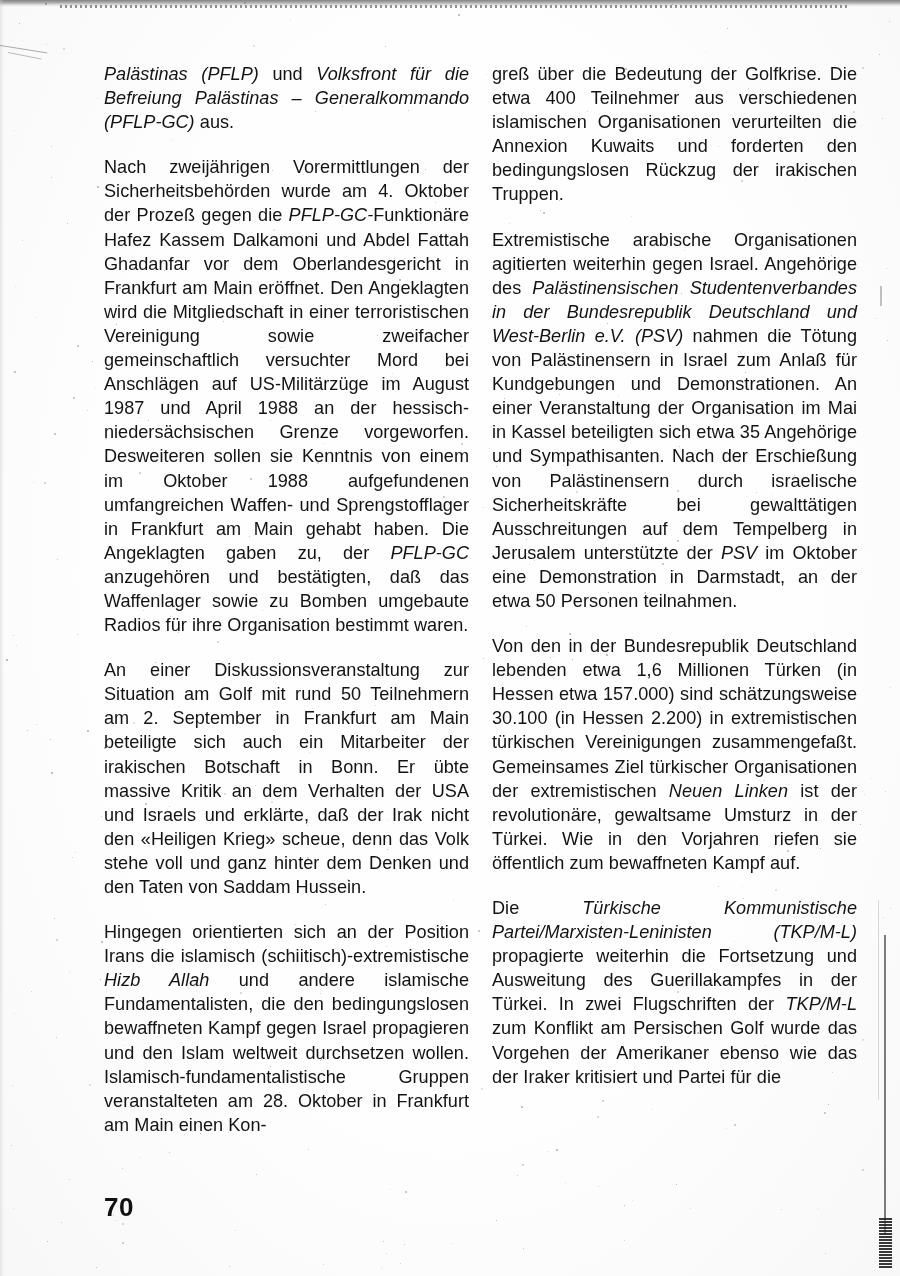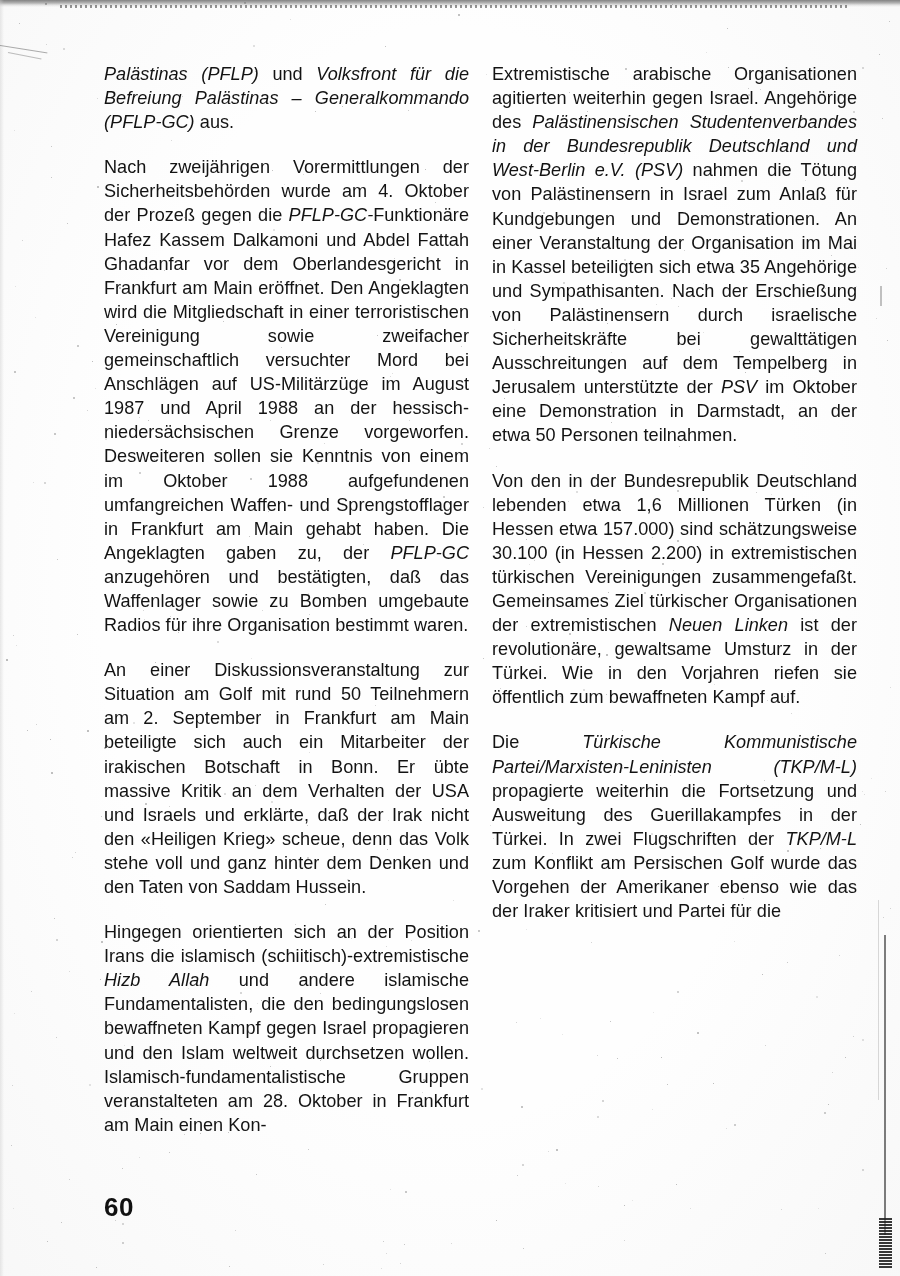--- a/index.html
+++ b/index.html
@@ -621,22 +621,23 @@
   <div class="columns">
 
     <div class="col col-left" id="col-left">
         <p class="para"><span style="font-style: italic;">Palästinas (PFLP)</span><span> und </span><span style="font-style: italic;">Volksfront für die Befreiung Palästinas – Generalkommando (PFLP-GC)</span><span> aus.</span></p>
         <p class="para"><span>Nach zweijährigen Vorermittlungen der Sicherheitsbehörden wurde am 4. Oktober der Prozeß gegen die </span><span style="font-style: italic;">PFLP-GC-</span><span>Funktionäre Hafez Kassem Dalkamoni und Abdel Fattah Ghadanfar vor dem Oberlandesgericht in Frankfurt am Main eröffnet. Den Angeklagten wird die Mitgliedschaft in einer terroristischen Vereinigung sowie zweifacher gemeinschaftlich versuchter Mord bei Anschlägen auf US-Militärzüge im August 1987 und April 1988 an der hessisch-niedersächsischen Grenze vorgeworfen. Desweiteren sollen sie Kenntnis von einem im Oktober 1988 aufgefundenen umfangreichen Waffen- und Sprengstofflager in Frankfurt am Main gehabt haben. Die Angeklagten gaben zu, der </span><span style="font-style: italic;">PFLP-GC</span><span> anzugehören und bestätigten, daß das Waffenlager sowie zu Bomben umgebaute Radios für ihre Organisation bestimmt waren.</span></p>
         <p class="para"><span>An einer Diskussionsveranstaltung zur Situation am Golf mit rund 50 Teilnehmern am 2. September in Frankfurt am Main beteiligte sich auch ein Mitarbeiter der irakischen Botschaft in Bonn. Er übte massive Kritik an dem Verhalten der USA und Israels und erklärte, daß der Irak nicht den «Heiligen Krieg» scheue, denn das Volk stehe voll und ganz hinter dem Denken und den Taten von Saddam Hussein.</span></p>
         <p class="para"><span>Hingegen orientierten sich an der Position Irans die islamisch (schiitisch)-extremistische </span><span style="font-style: italic;">Hizb Allah</span><span> und andere islamische Fundamentalisten, die den bedingungslosen bewaffneten Kampf gegen Israel propagieren und den Islam weltweit durchsetzen wollen. Islamisch-fundamentalistische Gruppen veranstalteten am 28. Oktober in Frankfurt am Main einen Kon-</span></p>
       </div>
 
     <div class="col col-right" id="col-right">
+        <p class="para"><span>greß über die Bedeutung der Golfkrise. Die etwa 400 Teilnehmer aus verschiedenen islamischen Organisationen verurteilten die Annexion Kuwaits und forderten den bedingungslosen Rückzug der irakischen Truppen.</span></p>
         <p class="para"><span>Extremistische arabische Organisationen agitierten weiterhin gegen Israel. Angehörige des </span><span style="font-style: italic;">Palästinensischen Studentenverbandes in der Bundesrepublik Deutschland und West-Berlin e.V. (PSV)</span><span> nahmen die Tötung von Palästinensern in Israel zum Anlaß für Kundgebungen und Demonstrationen. An einer Veranstaltung der Organisation im Mai in Kassel beteiligten sich etwa 35 Angehörige und Sympathisanten. Nach der Erschießung von Palästinensern durch israelische Sicherheitskräfte bei gewalttätigen Ausschreitungen auf dem Tempelberg in Jerusalem unterstützte der </span><span style="font-style: italic;">PSV</span><span> im Oktober eine Demonstration in Darmstadt, an der etwa 50 Personen teilnahmen.</span></p>
         <p class="para"><span>Von den in der Bundesrepublik Deutschland lebenden etwa 1,6 Millionen Türken (in Hessen etwa 157.000) sind schätzungsweise 30.100 (in Hessen 2.200) in extremistischen türkischen Vereinigungen zusammengefaßt. Gemeinsames Ziel türkischer Organisationen der extremistischen </span><span style="font-style: italic;">Neuen Linken</span><span> ist der revolutionäre, gewaltsame Umsturz in der Türkei. Wie in den Vorjahren riefen sie öffentlich zum bewaffneten Kampf auf.</span></p>
         <p class="para"><span>Die </span><span style="font-style: italic;">Türkische Kommunistische Partei/Marxisten-Leninisten (TKP/M-L)</span><span> propagierte weiterhin die Fortsetzung und Ausweitung des Guerillakampfes in der Türkei. In zwei Flugschriften der </span><span style="font-style: italic;">TKP/M-L</span><span> zum Konflikt am Persischen Golf wurde das Vorgehen der Amerikaner ebenso wie das der Iraker kritisiert und Partei für die</span></p>
       </div>
 
   </div>
 
-  <div class="folio">60</div>
+  <div class="folio">70</div>
 
 </div>
 
 </body></html>

